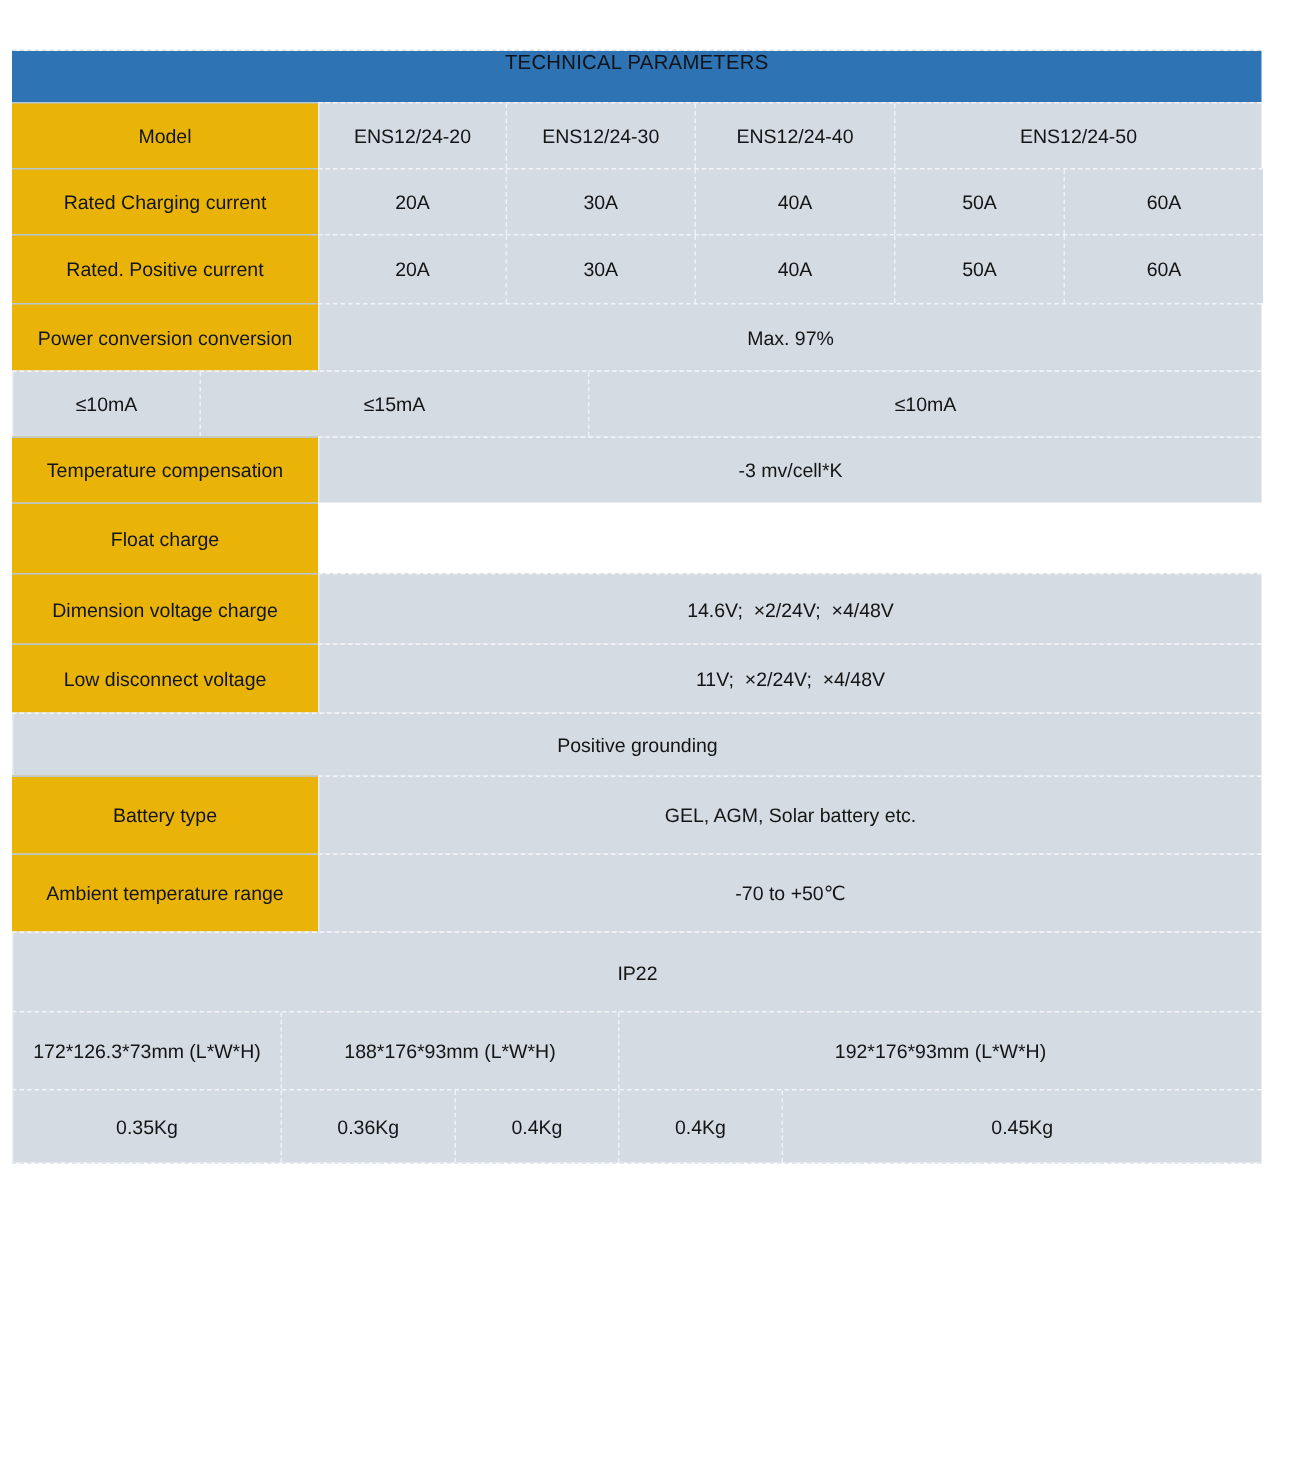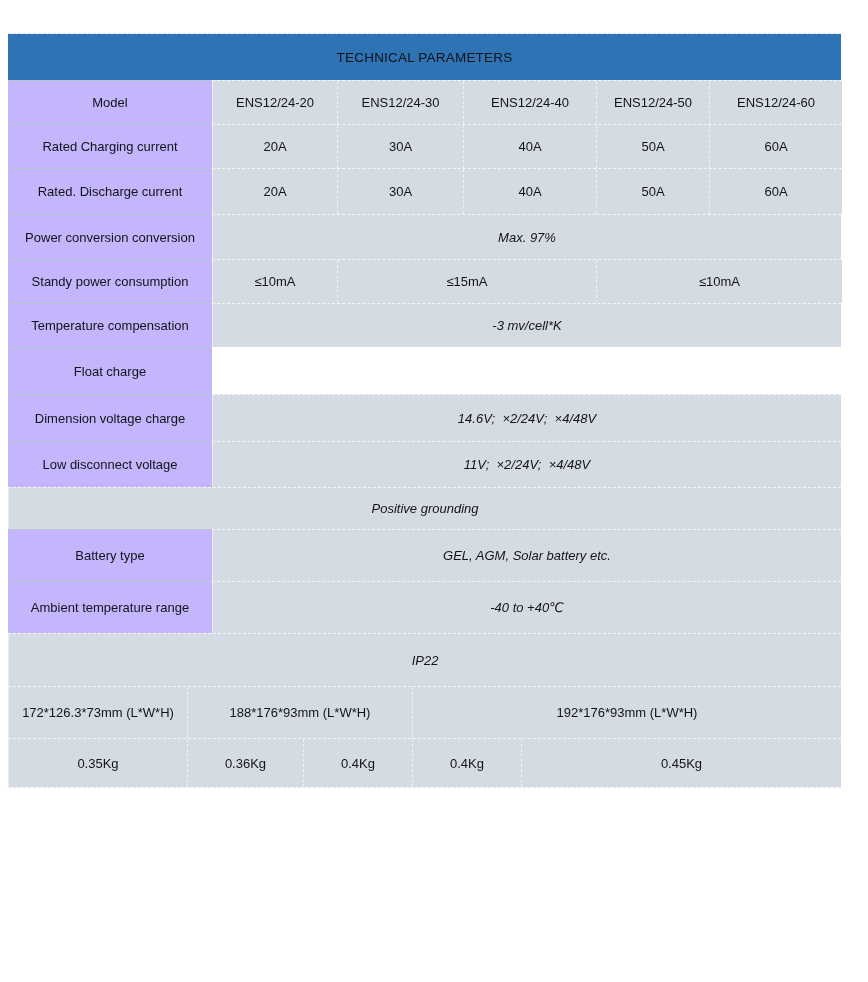--- a/index.html
+++ b/index.html
@@ -19,36 +19,36 @@
   .spec-table {
     position: absolute;
     left: 8px;
     top: 33px;
     width: 833px;
     border-top: 1px dashed #dde2e8;
     border-bottom: 1px dashed #e2e7ed;
     box-sizing: border-box;
   }
   .thead {
-    height: 46px;
+    height: 34px;
     background: #2e73b4;
     display: flex;
-    align-items: center;
+    align-items: flex-start;
     justify-content: center;
     font-size: 13.5px;
     letter-spacing: 0.2px;
     color: #101418;
   }
   .row {
     display: flex;
     width: 100%;
   }
   .lbl {
     width: 204px;
-    background: #c4b5fd;
+    background: #eab308;
     border-top: 1px solid #b6c7d6;
     box-sizing: border-box;
     display: flex;
     align-items: center;
     justify-content: center;
     text-align: center;
     font-size: 13px;
     color: #10151a;
     flex-shrink: 0;
   }
@@ -82,74 +82,72 @@
   .ct23 { width: 259px; }
   .ct45 { width: 246px; }
   
   .cb1 { width: 178px; }
   .cb2 { width: 116px; }
   .cb3 { width: 109px; }
   .cb4 { width: 109px; }
   .cb5 { width: 117px; }
   .cb23 { width: 225px; }
   .cb45 { width: 226px; }
-  .cfull { width: 100%; font-style: italic; }
+  .cfull { width: 100%; }
 </style>
 </head>
 <body>
 
 <div class="page">
   <div class="spec-table">
 
     <div class="thead">
       <span>TECHNICAL PARAMETERS</span>
     </div>
 
     <div class="row" style="height:44px">
       <div class="lbl">Model</div>
       <div class="cells">
         <div class="cell ct1">ENS12/24-20</div>
         <div class="cell ct2">ENS12/24-30</div>
         <div class="cell ct3">ENS12/24-40</div>
         <div class="cell ct4">ENS12/24-50</div>
-        <div class="cell ct5">ENS12/24-60</div>
       </div>
     </div>
 
     <div class="row" style="height:44px">
       <div class="lbl">Rated Charging current</div>
       <div class="cells">
         <div class="cell ct1">20A</div>
         <div class="cell ct2">30A</div>
         <div class="cell ct3">40A</div>
         <div class="cell ct4">50A</div>
         <div class="cell ct5">60A</div>
       </div>
     </div>
 
     <div class="row" style="height:46px">
-      <div class="lbl">Rated. Discharge current</div>
+      <div class="lbl">Rated. Positive current</div>
       <div class="cells">
         <div class="cell ct1">20A</div>
         <div class="cell ct2">30A</div>
         <div class="cell ct3">40A</div>
         <div class="cell ct4">50A</div>
         <div class="cell ct5">60A</div>
       </div>
     </div>
 
     <div class="row" style="height:45px">
       <div class="lbl">Power conversion conversion</div>
       <div class="cells">
         <div class="cell cfull">Max. 97%</div>
       </div>
     </div>
 
     <div class="row" style="height:44px">
-      <div class="lbl">Standy power consumption</div>
       <div class="cells">
         <div class="cell ct1">≤10mA</div>
         <div class="cell ct23">≤15mA</div>
         <div class="cell ct45">≤10mA</div>
       </div>
     </div>
 
     <div class="row" style="height:44px">
       <div class="lbl">Temperature compensation</div>
       <div class="cells">
@@ -184,21 +182,21 @@
     <div class="row" style="height:52px">
       <div class="lbl">Battery type</div>
       <div class="cells">
         <div class="cell cfull">GEL, AGM, Solar battery etc.</div>
       </div>
     </div>
 
     <div class="row" style="height:52px">
       <div class="lbl">Ambient temperature range</div>
       <div class="cells">
-        <div class="cell cfull">-40 to +40℃</div>
+        <div class="cell cfull">-70 to +50℃</div>
       </div>
     </div>
 
     <div class="row" style="height:53px">
       <div class="cells">
         <div class="cell cfull">IP22</div>
       </div>
     </div>
 
     <div class="row" style="height:52px">

